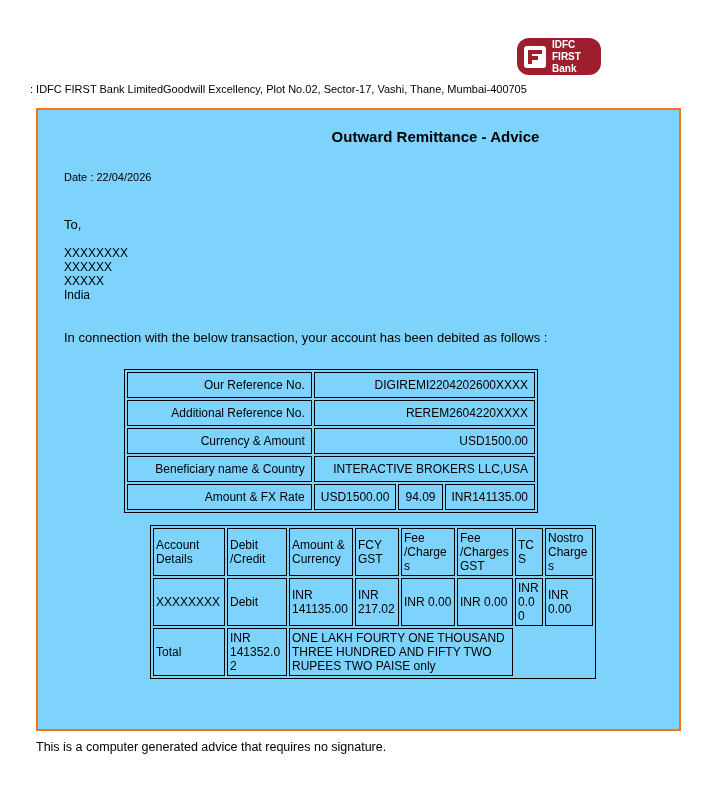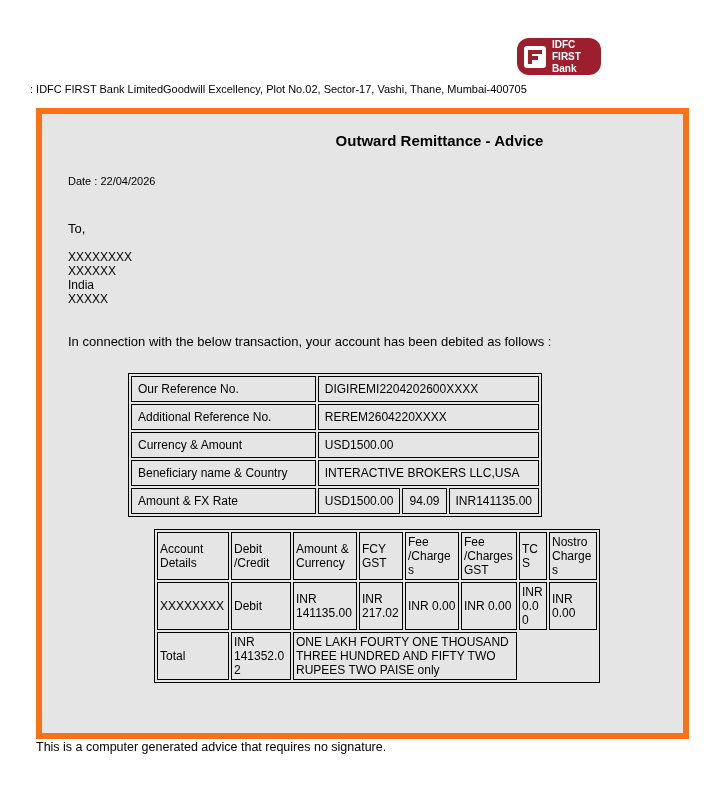--- a/index.html
+++ b/index.html
@@ -32,22 +32,22 @@
   
   .address {
     position: absolute; left: 30px; top: 83px;
     font-size: 11px; white-space: nowrap;
   }
 
   
   .doc-box {
     position: absolute; left: 36px; top: 108px;
     width: 641px; height: 619px;
-    border: 6px solid #f97316;
-    background: #e5e5e5;
+    border: 2px solid #f97316;
+    background: #7dd3fc;
   }
   .title {
     margin-top: 18px;
     padding-left: 154px;
     text-align: center;
     font-size: 15px; font-weight: bold;
   }
   .date-line  { font-size: 11px; margin: 26px 0 0 26px; }
   .to-line    { font-size: 13px; margin: 34px 0 0 26px; }
   .recipient  { font-size: 12px; line-height: 14px; margin: 14px 0 0 26px; }
@@ -55,21 +55,21 @@
 
   table { border-collapse: separate; border-spacing: 2px; }
 
   
   .details-table {
     margin: 24px 0 0 86px;
     width: 414px;
     font-size: 12px;
     border: 1px solid #000;
   }
-  .details-table td { border: 1px solid #000; padding: 5px 6px; vertical-align: middle; }
+  .details-table td { border: 1px solid #000; padding: 5px 6px; vertical-align: middle; text-align: right; }
   .details-table td.lbl { width: 172px; }
   .details-table td.nw  { white-space: nowrap; }
 
   .debited-line { font-size: 13px; margin: 22px 0 0 114px; }
 
   
   .debit-table {
     margin: 12px 0 0 112px;
     width: 444px;
     table-layout: fixed;
@@ -114,22 +114,22 @@
 
   <div class="title">Outward Remittance - Advice</div>
 
   <div class="date-line">Date : 22/04/2026</div>
 
   <div class="to-line">To,</div>
 
   <div class="recipient">
     <div>XXXXXXXX</div>
     <div>XXXXXX</div>
+    <div>XXXXX</div>
     <div>India</div>
-    <div>XXXXX</div>
   </div>
 
   <div class="intro-line">In connection with the below transaction, your account has been debited as follows :</div>
 
   <table class="details-table">
     <tbody>
       <tr>
         <td class="lbl">Our Reference No.</td>
         <td colspan="3">DIGIREMI2204202600XXXX</td>
       </tr>

